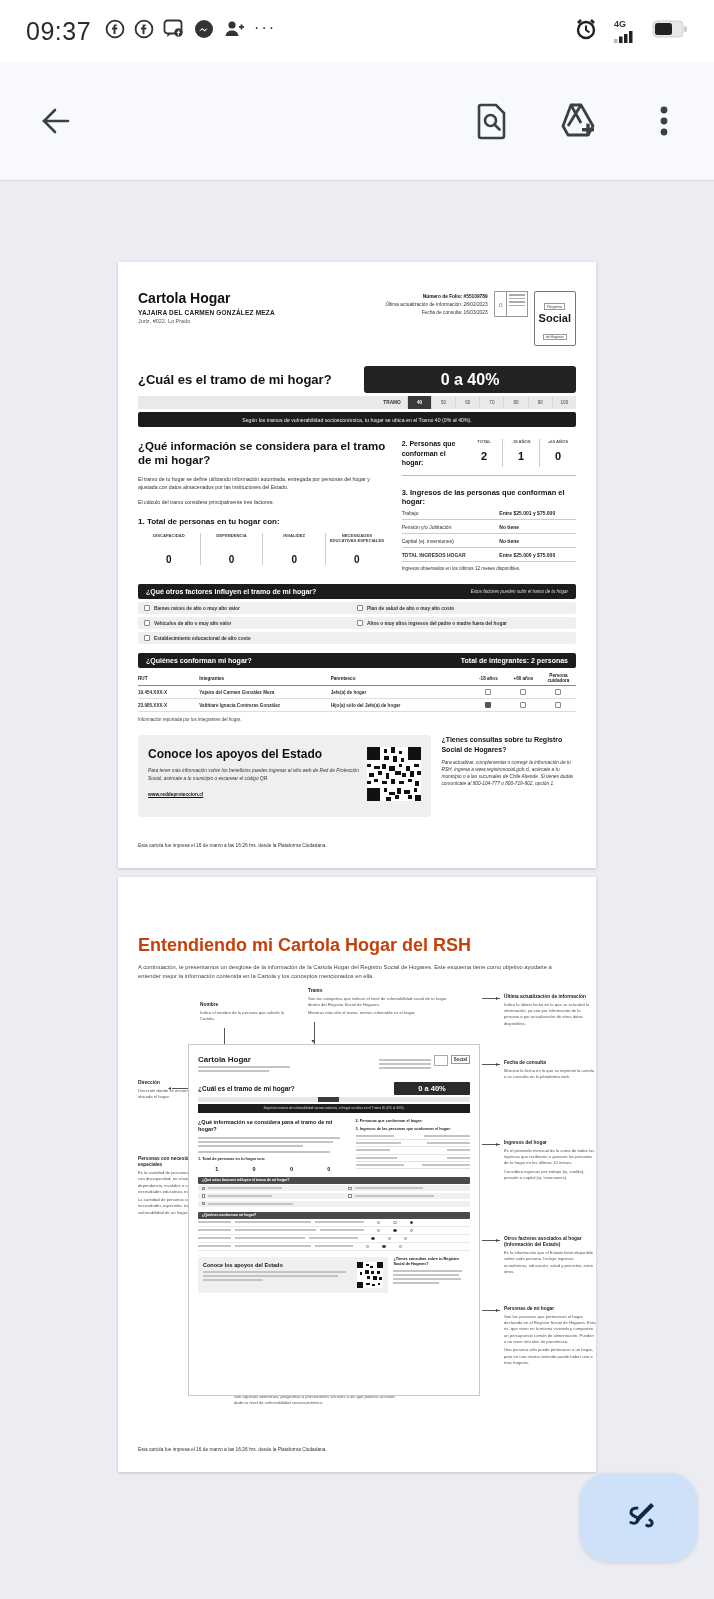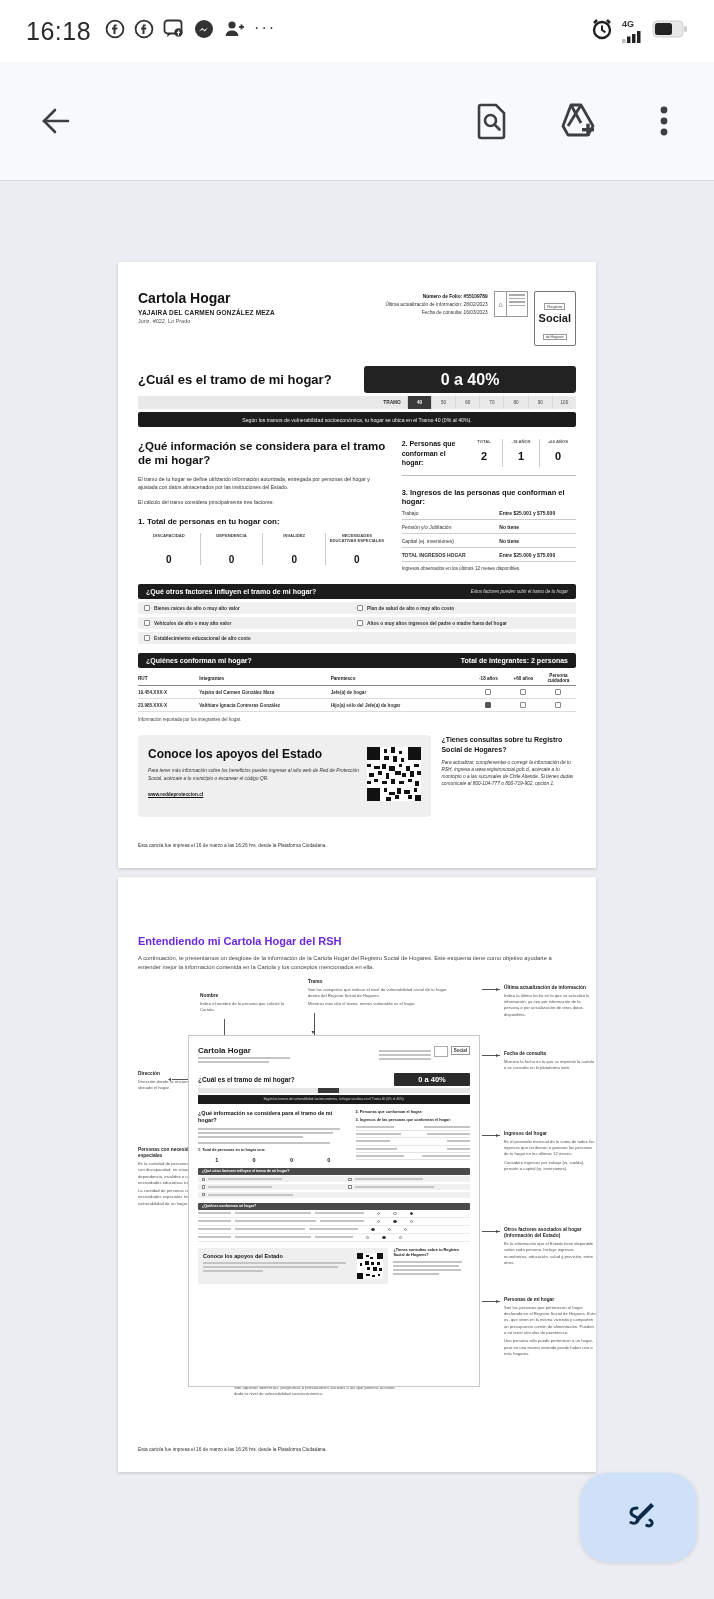--- a/index.html
+++ b/index.html
@@ -4,21 +4,21 @@
 <style>
   html,body{margin:0;padding:0;background:#ecedf2;}
   *{box-sizing:border-box;font-family:"Liberation Sans", sans-serif;}
   .screen{position:relative;width:714px;height:1599px;background:#ecedf2;overflow:hidden;}
 
   
   .statusbar{position:absolute;left:0;top:0;width:714px;height:62px;background:#fff;
     display:flex;align-items:center;padding:0 26px;color:#2a2a2a;}
   .sb-time{font-size:25px;font-weight:400;letter-spacing:.5px;margin-right:14px;}
   .sb-icons{display:flex;align-items:center;gap:9px;}
-  .sb-right{margin-left:auto;display:flex;align-items:center;gap:8px;}
+  .sb-right{margin-left:auto;display:flex;align-items:center;gap:16px;}
   .sb-dots{font-size:16px;letter-spacing:2px;color:#333;margin-top:-6px;}
   .netg{font-size:9px;font-weight:bold;color:#333;line-height:1;}
 
   
   .appbar{position:absolute;left:0;top:62px;width:714px;height:119px;background:#f7f9fc;
     display:flex;align-items:center;padding:0 30px;border-bottom:1px solid #d9dade;}
   .ab-back{width:44px;height:44px;display:flex;align-items:center;justify-content:center;margin-right:22px;}
   .ab-title{font-size:40px;color:#3c4043;white-space:nowrap;overflow:hidden;max-width:392px;}
   .ab-actions{margin-left:auto;display:flex;align-items:center;gap:46px;}
   .ab-ic{width:40px;height:40px;display:flex;align-items:center;justify-content:center;}
@@ -108,21 +108,21 @@
   .support-title{font-size:12px;font-weight:bold;color:#111;}
   .support-p{font-size:4.8px;font-style:italic;color:#333;line-height:1.5;margin-top:6px;}
   .support-link{font-size:4.8px;font-weight:bold;color:#111;text-decoration:underline;margin-top:3px;display:inline-block;}
   .qr{flex:none;}
   .quest{flex:1;}
   .quest-title{font-size:7px;font-weight:bold;color:#111;line-height:1.3;}
   .quest-p{font-size:4.8px;color:#333;line-height:1.5;margin-top:5px;font-style:italic;}
   .pfooter{margin-top:auto;font-size:4.8px;color:#333;padding-bottom:6px;}
 
   
-  .p2-title{font-size:11px;font-weight:bold;color:#6d28d9;margin-top:58px;}
+  .p2-title{font-size:18px;font-weight:bold;color:#c2410c;margin-top:58px;}
   .p2-intro{font-size:5.8px;color:#444;line-height:1.6;margin-top:7px;width:97%;}
   .diagram{position:relative;height:438px;margin-top:6px;}
   .ann{position:absolute;}
   .ann .at{font-size:4.8px;font-weight:bold;color:#222;line-height:1.3;}
   .ann .ab{font-size:4.2px;color:#555;line-height:1.5;margin-top:2px;}
   .conn{position:absolute;border-color:#555;}
   .arrow{position:absolute;font-size:6px;color:#444;line-height:1;}
 
   .mini{position:absolute;left:50px;top:56px;width:292px;height:352px;border:1px solid #c9c9c9;
     background:#fff;padding:10px 9px;}
@@ -164,21 +164,21 @@
   
   .fab{position:absolute;left:580px;top:1473px;width:117px;height:89px;background:#cfe1f8;
     border-radius:28px;display:flex;align-items:center;justify-content:center;box-shadow:0 1px 4px rgba(0,0,0,.12);}
 </style>
 </head>
 <body>
 
 <div class="screen">
 
   <div class="statusbar">
-    <span class="sb-time">16:18</span>
+    <span class="sb-time">09:37</span>
     <span class="sb-icons">
       <span>
         <svg width="20" height="20" viewBox="0 0 20 20">
             <circle cx="10" cy="10" r="8.4" fill="none" stroke="#333" stroke-width="1.8"></circle>
             <path d="M11.5 5.5h-1.6c-.9 0-1.4.6-1.4 1.5v1.4H7v2h1.5V15h2v-4.6h1.6l.3-2h-1.9V7.3c0-.3.2-.5.5-.5h1.5z" fill="#333"></path>
           </svg>
       </span>
       <span>
         <svg width="20" height="20" viewBox="0 0 20 20">
             <circle cx="10" cy="10" r="8.4" fill="none" stroke="#333" stroke-width="1.8"></circle>

